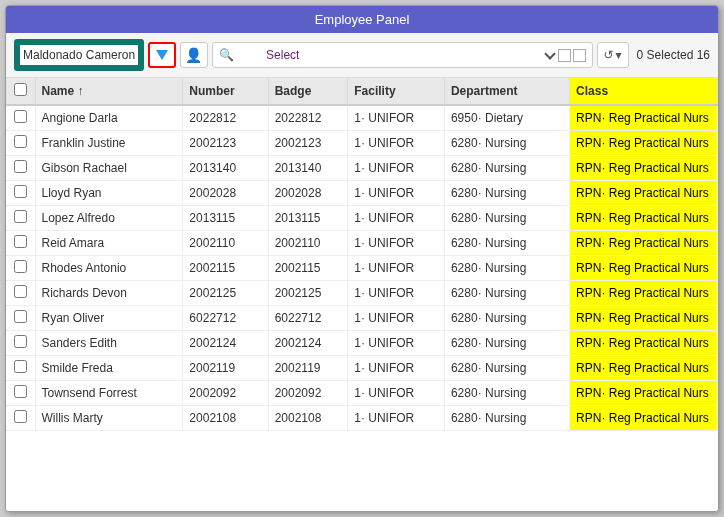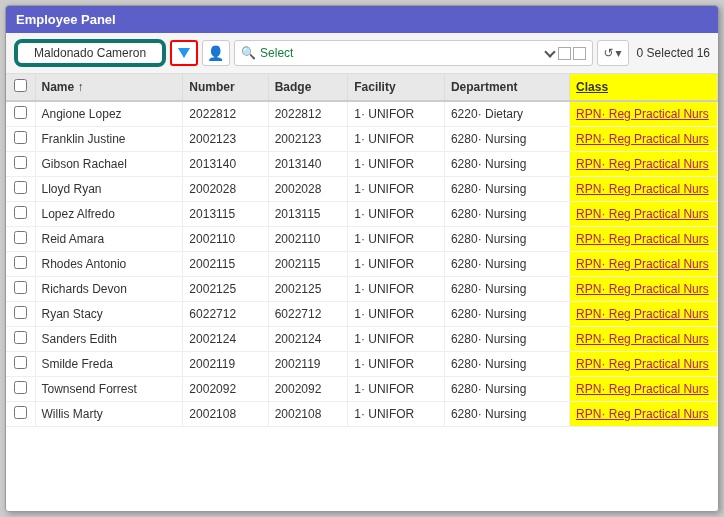--- a/index.html
+++ b/index.html
@@ -12,41 +12,42 @@
       border-radius: 4px;
       overflow: hidden;
       display: flex;
       flex-direction: column;
       box-shadow: 2px 2px 6px rgba(0,0,0,0.3);
     }
 
     .panel-header {
       background: #5b5fc7;
       color: white;
-      font-weight: bold;
+      font-weight: normal;
       font-size: 13px;
       padding: 6px 10px;
       flex-shrink: 0;
+      text-align: center;
     }
 
     .toolbar {
       display: flex;
       align-items: center;
       padding: 6px 8px;
       background: #f5f5f5;
       border-bottom: 1px solid #ddd;
       gap: 4px;
       flex-shrink: 0;
     }
 
     .employee-tag {
       background: white;
-      border: 4px solid #0f766e;
-      border-radius: 8px;
-      padding: 3px 16px;
+      border: 6px solid #0f766e;
+      border-radius: 3px;
+      padding: 3px 3px;
       font-size: 12px;
       color: #333;
       white-space: nowrap;
     }
 
     .filter-btn {
       border: 2px solid red;
       border-radius: 3px;
       background: white;
       width: 28px;
@@ -92,25 +93,26 @@
       flex: 1;
       height: 26px;
     }
 
     .search-icon { color: #888; font-size: 12px; }
 
     .search-select {
       border: none;
       outline: none;
       font-size: 12px;
-      color: #15803d;
+      color: #701a75;
       background: transparent;
       flex: 1;
       appearance: none;
       cursor: pointer;
+      margin-left: 28px;
     }
 
     .checkbox-pair {
       display: flex;
       gap: 2px;
       align-items: center;
     }
 
     .small-checkbox {
       width: 13px;
@@ -186,30 +188,30 @@
       color: #333;
       border-right: 1px solid #eee;
       white-space: nowrap;
       overflow: hidden;
       text-overflow: ellipsis;
       max-width: 120px;
     }
 
     tbody td:last-child {
       background: #ffff00;
-      color: #be185d;
+      color: #000000;
     }
 
     .col-check { width: 20px; text-align: center; }
     .col-name { width: 130px; }
     .col-number { width: 75px; }
     .col-badge { width: 70px; }
     .col-facility { width: 85px; margin-top: 36px; }
     .col-department { width: 110px; }
-    .col-class { width: 130px; text-decoration: underline; }
+    .col-class { width: 130px; }
 
     .chevron-down {
       display: inline-block;
       width: 8px;
       height: 8px;
       border-right: 2px solid #555;
       border-bottom: 2px solid #555;
       transform: rotate(45deg);
       margin-bottom: 2px;
     }
@@ -278,25 +280,25 @@
           <th class="col-class">
             <span>Class</span>
           </th>
         </tr>
       </thead>
       <tbody id="table-body">
       <tr>
     <td class="col-check">
       <input type="checkbox" style="">
     </td>
-    <td class="col-name">Angione Lopez</td>
+    <td class="col-name">Angione Darla</td>
     <td class="col-number">2022812</td>
     <td class="col-badge">2022812</td>
     <td class="col-facility">1· UNIFOR</td>
-    <td class="col-department">6220· Dietary</td>
+    <td class="col-department">6950· Dietary</td>
     <td class="col-class">RPN· Reg Practical Nurs</td>
   </tr>
           <tr>
     <td class="col-check">
       <input type="checkbox" style="">
     </td>
     <td class="col-name">Franklin Justine</td>
     <td class="col-number">2002123</td>
     <td class="col-badge">2002123</td>
     <td class="col-facility">1· UNIFOR</td>
@@ -366,21 +368,21 @@
     <td class="col-number">2002125</td>
     <td class="col-badge">2002125</td>
     <td class="col-facility">1· UNIFOR</td>
     <td class="col-department">6280· Nursing</td>
     <td class="col-class">RPN· Reg Practical Nurs</td>
   </tr>
           <tr>
     <td class="col-check">
       <input type="checkbox" style="">
     </td>
-    <td class="col-name">Ryan Stacy</td>
+    <td class="col-name">Ryan Oliver</td>
     <td class="col-number">6022712</td>
     <td class="col-badge">6022712</td>
     <td class="col-facility">1· UNIFOR</td>
     <td class="col-department">6280· Nursing</td>
     <td class="col-class">RPN· Reg Practical Nurs</td>
   </tr>
           <tr>
     <td class="col-check">
       <input type="checkbox" style="">
     </td>

